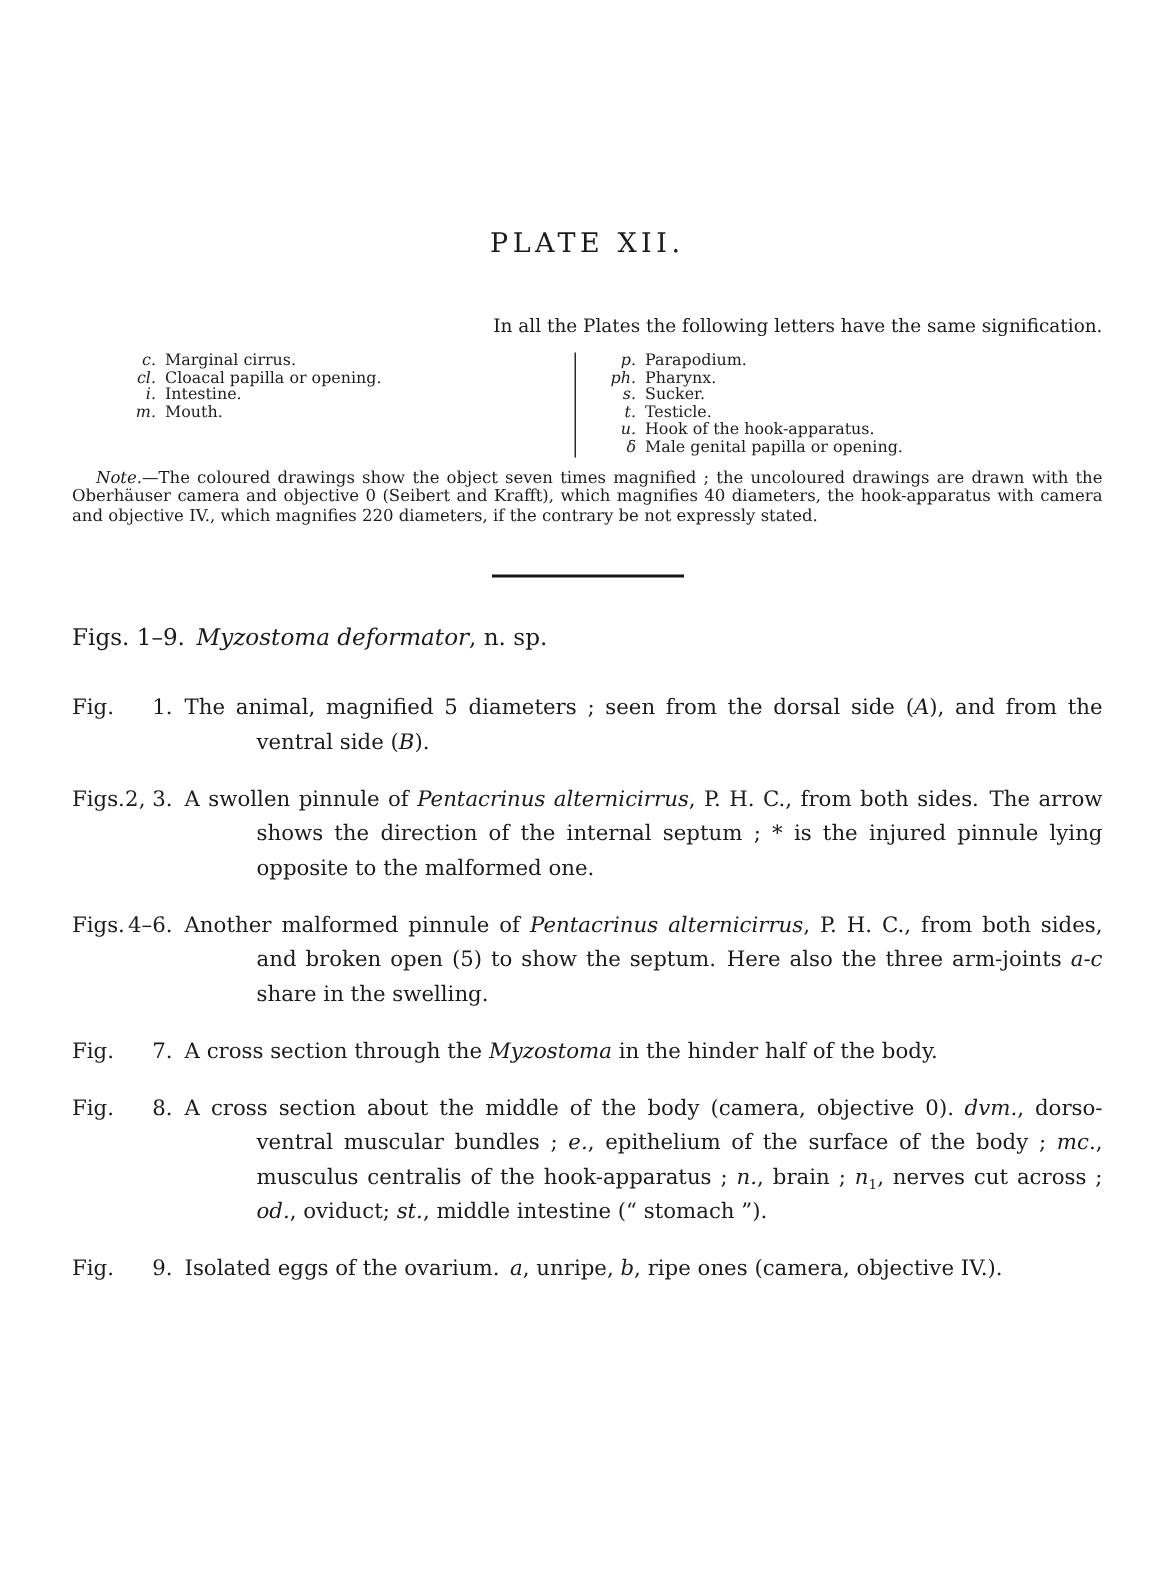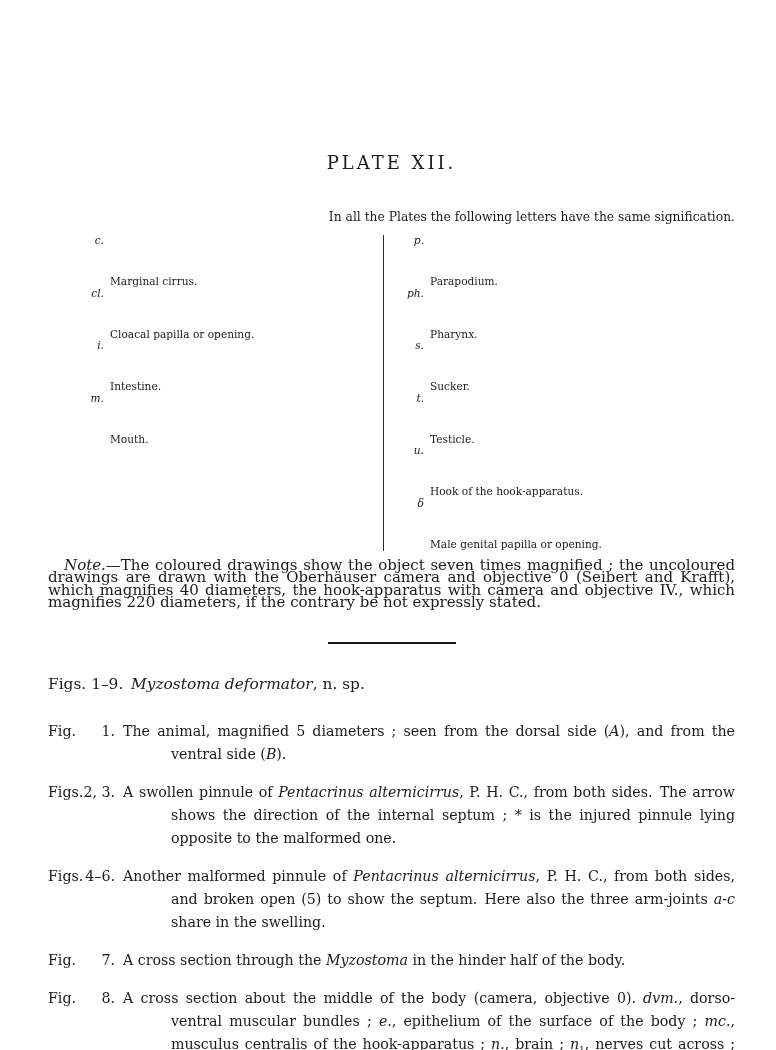--- a/index.html
+++ b/index.html
@@ -20,23 +20,23 @@
   .legend{
     display:flex;margin-top:11px;font-size:10.6px;line-height:11.6px;
   }
   .legend-col{box-sizing:border-box;}
   .legend-col.left{width:336px;border-right:1px solid #2a2a2a;padding-right:2px;}
   .legend-col.right{flex:1;padding-left:0;}
   .legend-item{display:flex;}
   .legend-abbr{font-style:italic;text-align:right;flex-shrink:0;}
   .left .legend-abbr{width:56px;}
   .right .legend-abbr{width:40px;}
-  .legend-desc{margin-left:6px;margin-top:41px;}
+  .legend-desc{margin-left:6px;}
   .note-para{
-    margin-top:8px;font-size:15px;line-height:12.6px;text-align:justify;text-indent:16px;
+    margin-top:8px;font-size:11px;line-height:12.6px;text-align:justify;text-indent:16px;
   }
   .divider-rule{
     width:128px;border:none;border-top:2px solid #161616;margin:33px auto 0;
   }
   .section-heading{
     text-align:left;font-size:15.4px;margin-top:31px;
   }
   .figures{margin-top:27px;font-size:14.2px;line-height:23px;}
   .fig-entry{display:flex;margin-bottom:15px;justify-content:center;}
   .fig-label{
@@ -143,16 +143,17 @@
           <span>Fig.</span>
           <span>8.</span>
         </div>
         <div class="fig-text"><span>A cross section about the middle of the body (camera, objective 0). </span><span class="it">dvm.</span><span>, dorso-ventral muscular bundles ; </span><span class="it">e.</span><span>, epithelium of the surface of the body ; </span><span class="it">mc.</span><span>, musculus centralis of the hook-apparatus ; </span><span class="it">n.</span><span>, brain ; </span><span class="it">n</span><sub>1</sub><span>, nerves cut across ; </span><span class="it">od.</span><span>, oviduct; </span><span class="it">st.</span><span>, middle intestine (“ stomach ”).</span></div>
       </div>
       <div class="fig-entry">
         <div class="fig-label">
           <span>Fig.</span>
           <span>9.</span>
         </div>
+        <div class="fig-text"><span>Isolated eggs of the ovarium. </span><span class="it">a</span><span>, unripe, </span><span class="it">b</span><span>, ripe ones (camera, objective IV.).</span></div>
       </div>
     </div>
 
 </div>
 
 </body></html>

